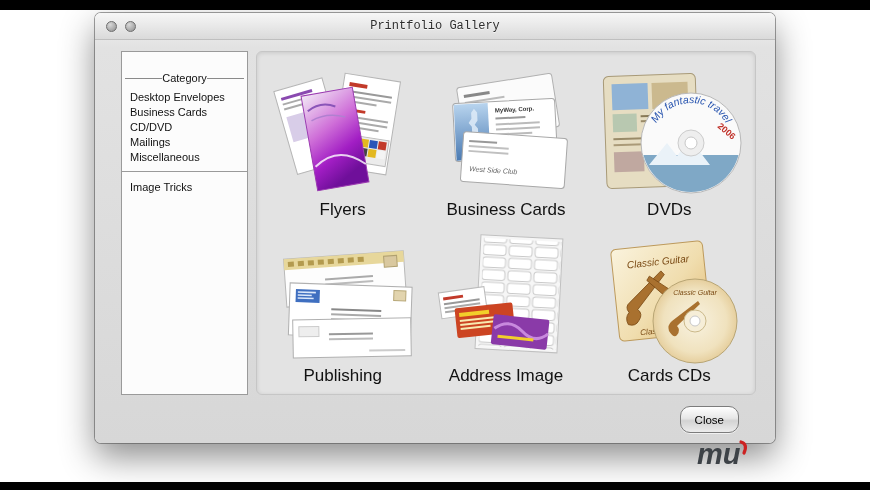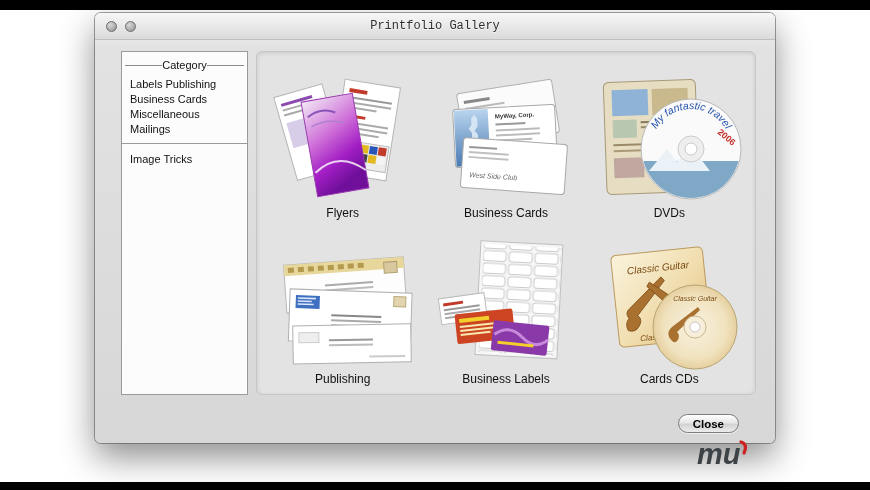--- a/index.html
+++ b/index.html
@@ -33,48 +33,47 @@
     border:1px solid #6e6e6e;
     background:radial-gradient(circle at 35% 30%, #d9d9d9, #8e8e8e);
     cursor:default;
   }
 
   
   .sidebar {
     position:absolute; left:26px; top:38px; width:127px; height:344px;
     background:#fcfcfc; border:1px solid #9a9a9a; box-sizing:border-box;
   }
-  .sidebar-header { display:flex; align-items:center; gap:0; padding:7px 3px 1px; font-size:11px; color:#111; }
+  .sidebar-header { display:flex; align-items:center; gap:0; padding:20px 3px 1px; font-size:11px; color:#111; }
   .sidebar-header .rule { flex:1; height:1px; background:#8a8a8a; }
   .sidebar-list { margin-top:4px; }
   .sidebar-item { font-size:11px; color:#111; line-height:12px; padding:1.5px 0 1.5px 8px; cursor:default; white-space:nowrap; }
   .sidebar-divider { height:1px; background:#9a9a9a; margin:7px 0; }
 
   
   .gallery {
     position:absolute; left:161px; top:38px; width:500px; height:344px; box-sizing:border-box;
     background:#e3e3e3; border:1px solid #c6c6c6; border-radius:6px;
     box-shadow:inset 0 1px 4px rgba(0,0,0,.12);
     display:grid; grid-template-columns:repeat(3,1fr); grid-template-rows:1fr 1fr;
     padding:5px 4px;
   }
   .cell { display:flex; flex-direction:column; align-items:center; justify-content:flex-end; padding-bottom:3px; cursor:default; }
   .thumb { display:block; }
-  .cell-label { font-size:12px; color:#111; margin-top:1px; }
+  .cell-label { font-size:17px; color:#111; margin-top:1px; }
 
   
   .footer-buttons { position:absolute; right:36px; bottom:10px; display:flex; gap:14px; }
   .btn {
-    height:19px; padding:0 14px; font-size:11.5px; color:#000;
+    height:27px; padding:0 14px; font-size:11.5px; color:#000;
     font-family:"Liberation Sans", sans-serif;
     border-radius:10px; border:1px solid #7c7c7c;
     background:linear-gradient(#ffffff,#e7e7e7 45%,#d3d3d3 55%,#ececec);
     box-shadow:0 1px 0 rgba(255,255,255,.65);
     cursor:default;
-    font-weight:bold;
   }
   .btn.primary {
     background:linear-gradient(#d8ebfb 0%, #9ac8f1 40%, #61a4e0 52%, #8ec7f2 100%);
     border-color:#49749e;
   }
 
   
   .watermark { position:absolute; left:696px; top:436px; z-index:10; }
 </style>
 </head>
@@ -93,24 +92,25 @@
     <span>Printfolio Gallery</span>
   </div>
 
   <div class="sidebar">
     <div class="sidebar-header">
       <span class="rule"></span>
       <span>Category</span>
       <span class="rule"></span>
     </div>
     <div class="sidebar-list">
-      <div class="sidebar-item">Labels Publishing</div>
+      <div class="sidebar-item">Desktop Envelopes</div>
       <div class="sidebar-item">Business Cards</div>
+      <div class="sidebar-item">CD/DVD</div>
+      <div class="sidebar-item">Mailings</div>
       <div class="sidebar-item">Miscellaneous</div>
-      <div class="sidebar-item">Mailings</div>
       <div class="sidebar-divider"></div>
       <div class="sidebar-item">Image Tricks</div>
     </div>
   </div>
 
   <div class="gallery">
 
     <div class="cell">
       <svg class="thumb" width="156" height="132" viewBox="0 0 156 132">
         <defs>
@@ -292,21 +292,21 @@
           <rect x="32" y="84" width="44" height="2" fill="#f8e9b0"></rect>
           <rect x="32" y="88" width="44" height="2" fill="#f8e9b0"></rect>
           <rect x="32" y="92" width="30" height="2" fill="#f8e9b0"></rect>
         </g>
         <g transform="rotate(6 92 100)">
           <rect x="64" y="84" width="56" height="30" rx="2" fill="#8a3aa8"></rect>
           <path d="M66 98 q14 -12 28 0 t26 0" stroke="#c889dd" fill="none" stroke-width="3"></path>
           <rect x="70" y="104" width="36" height="3" fill="#f2cf2a"></rect>
         </g>
       </svg>
-      <div class="cell-label">Business Labels</div>
+      <div class="cell-label">Address Image</div>
     </div>
 
     <div class="cell">
       <svg class="thumb" width="156" height="132" viewBox="0 0 156 132">
         <defs>
           <linearGradient id="cdCover" x1="0" y1="0" x2="1" y2="1">
             <stop offset="0" stop-color="#faf3dd"></stop>
             <stop offset="0.55" stop-color="#f0ddae"></stop>
             <stop offset="1" stop-color="#e0b870"></stop>
           </linearGradient>

